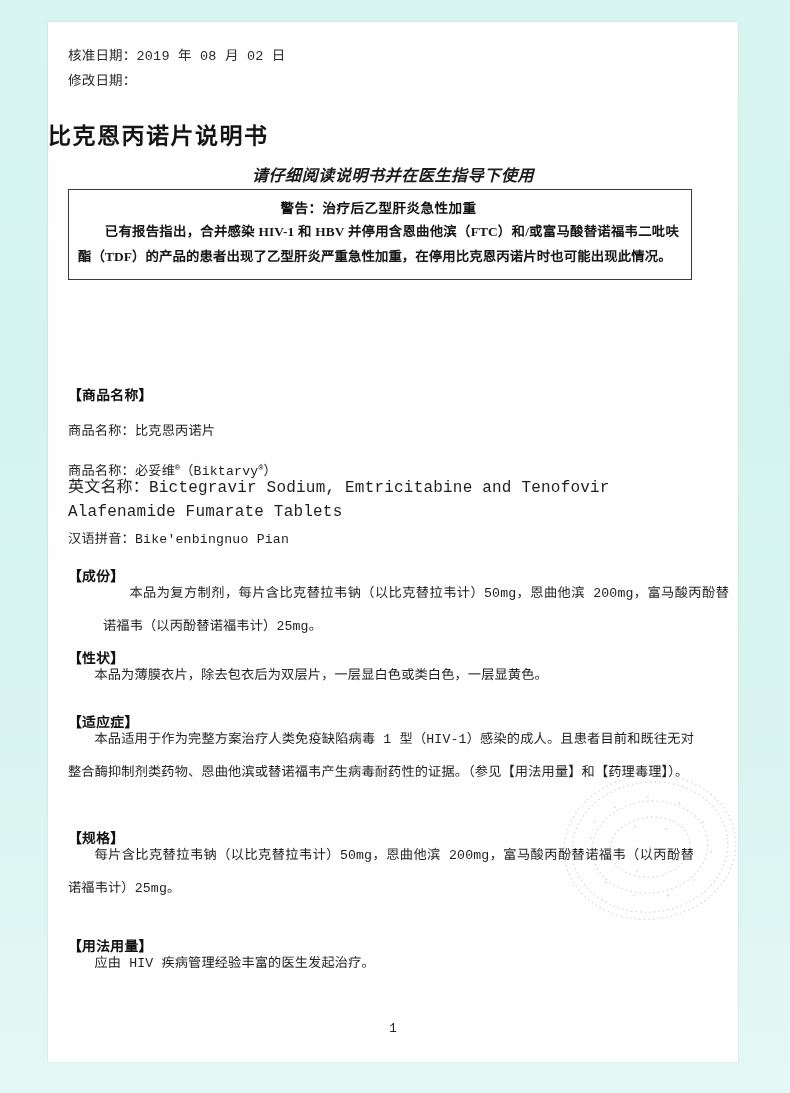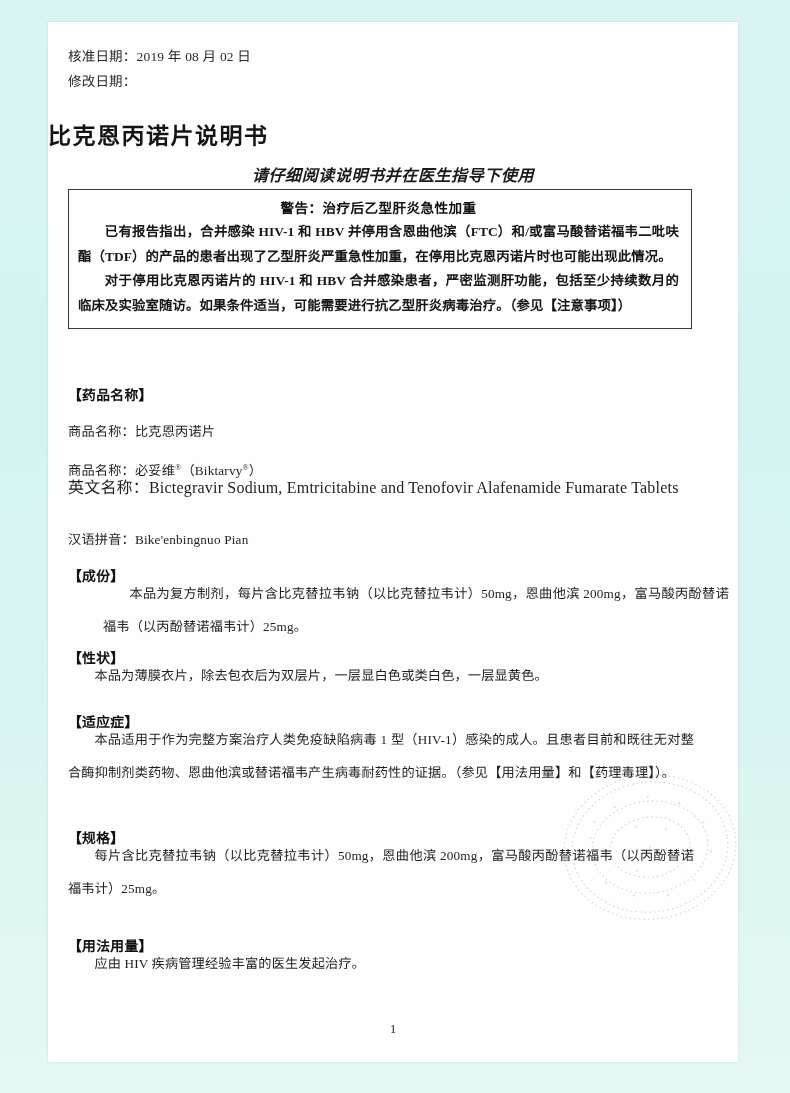--- a/index.html
+++ b/index.html
@@ -42,20 +42,21 @@
     left: 0; top: 0;
     width: 690px;
     height: 1040px;
     padding: 0;
   }
 
   
   .tb {
     position: absolute;
     color: #1d1d1d;
+    font-family: Liberation Mono, monospace;
   }
 
   
   .hdr-dates {
     left: 20px;
     top: 22px;
     width: 560px;
     font-size: 13.5px;
     line-height: 25px;
     letter-spacing: .2px;
@@ -182,24 +183,23 @@
       <div>核准日期：2019 年 08 月 02 日</div>
       <div>修改日期：</div>
     </div>
 
     <div class="tb doc-title">比克恩丙诺片说明书</div>
     <div class="tb doc-subtitle">请仔细阅读说明书并在医生指导下使用</div>
 
     <div class="warning-box">
       <div class="warn-title">警告：治疗后乙型肝炎急性加重</div>
       <div class="warn-para">已有报告指出，合并感染 HIV-1 和 HBV 并停用含恩曲他滨（FTC）和/或富马酸替诺福韦二吡呋酯（TDF）的产品的患者出现了乙型肝炎严重急性加重，在停用比克恩丙诺片时也可能出现此情况。</div>
-      <div class="warn-para">对于停用比克恩丙诺片的 HIV-1 和 HBV 合并感染患者，严密监测肝功能，包括至少持续数月的临床及实验室随访。如果条件适当，可能需要进行抗乙型肝炎病毒治疗。（参见【注意事项】）</div>
     </div>
 
-    <div class="tb sec-head" style="top:362px;">【药品名称】</div>
+    <div class="tb sec-head" style="top:362px;">【商品名称】</div>
     <div class="tb sec-line" style="top:398px;">商品名称：比克恩丙诺片</div>
     <div class="tb sec-line" style="top:434px;"><span>商品名称：</span><span>必妥维</span><span class="sup">®</span><span>（Biktarvy</span><span class="sup">®</span><span>）</span></div>
     <div class="tb sec-line" style="top:454px; font-size:16px;">英文名称：Bictegravir Sodium, Emtricitabine and Tenofovir Alafenamide Fumarate Tablets</div>
     <div class="tb sec-line" style="top:506px;">汉语拼音：Bike'enbingnuo Pian</div>
 
     <div class="tb sec-head" style="top:543px;">【成份】</div>
     <div class="tb sec-para" style="top:555px;margin-left:35px;">本品为复方制剂，每片含比克替拉韦钠（以比克替拉韦计）50mg，恩曲他滨 200mg，富马酸丙酚替诺福韦（以丙酚替诺福韦计）25mg。</div>
 
     <div class="tb sec-head" style="top:625px;">【性状】</div>
     <div class="tb sec-para" style="top:637px;">本品为薄膜衣片，除去包衣后为双层片，一层显白色或类白色，一层显黄色。</div>

